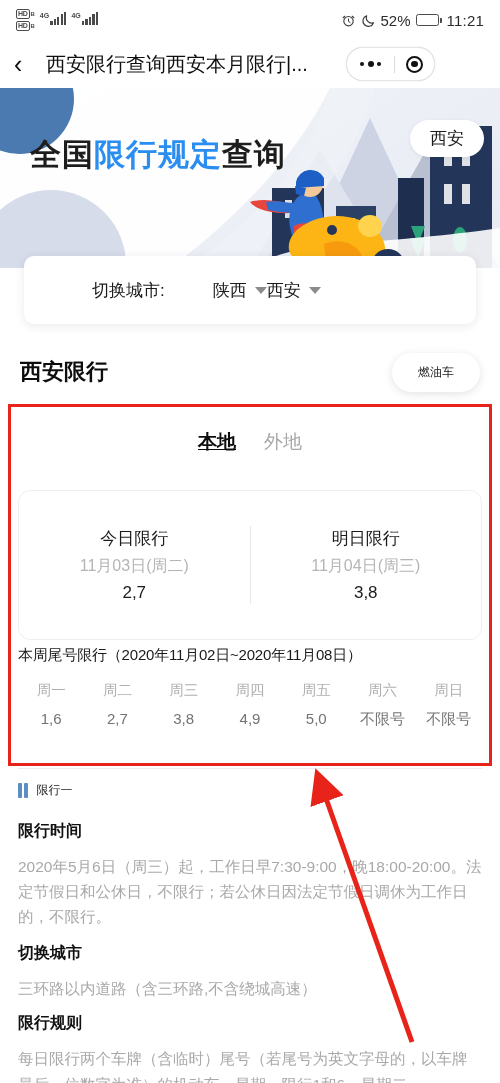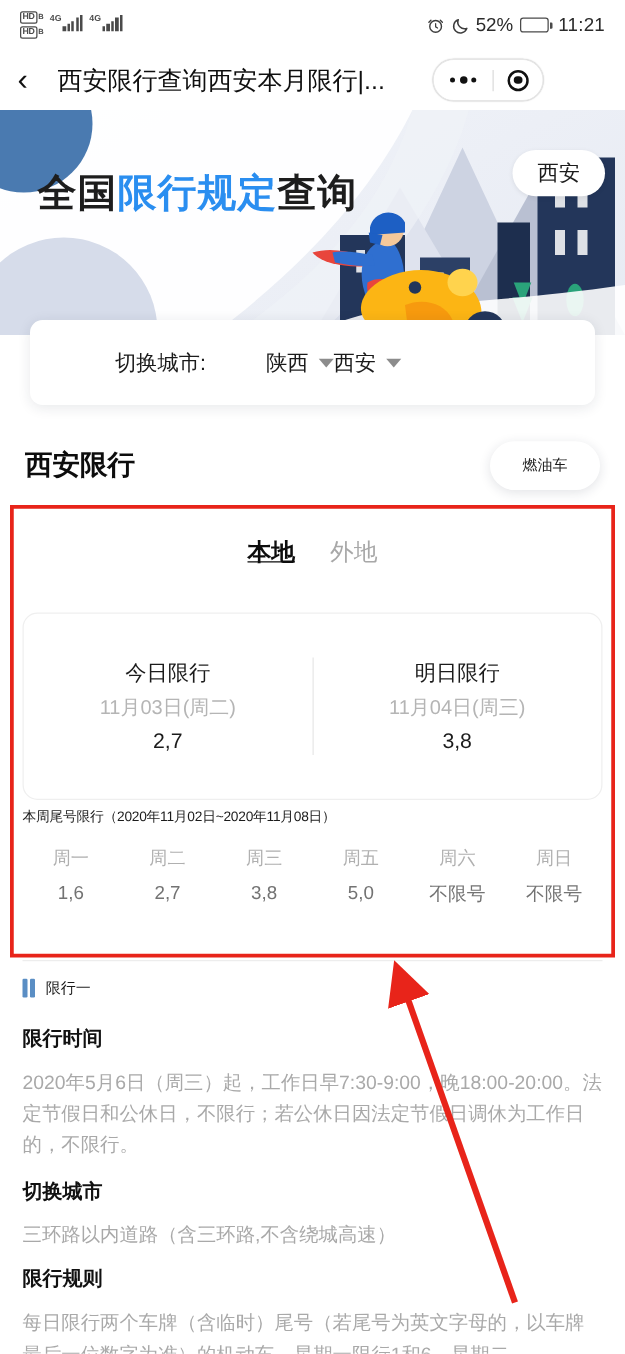--- a/index.html
+++ b/index.html
@@ -150,21 +150,21 @@
              justify-content:center; gap:6px; }
   .td-sep { width:1px; height:78px; background:#e8e8e8; align-self:center; }
   .td-t { font-size:17px; color:#1b1b1b; }
   .td-d { font-size:16px; color:#b5b5b5; }
   .td-n { font-size:17px; color:#1b1b1b; }
 
   
   .week {
     position:absolute; top:646px; left:18px; width:464px;
   }
-  .wk-title { font-size:11px; color:#1b1b1b; margin-bottom:16px; letter-spacing:-0.2px;}
+  .wk-title { font-size:15px; color:#1b1b1b; margin-bottom:16px; letter-spacing:-0.2px;}
   .wk-grid { display:flex; }
   .wk-col { flex:1; display:flex; flex-direction:column; align-items:center; gap:10px;}
   .wk-day { font-size:14.5px; color:#b0b0b0; }
   .wk-val { font-size:15px; color:#737373; }
 
   .hr-line { position:absolute; left:18px; top:768px; width:464px; height:1px; background:#ededed;}
 
   
   .article { position:absolute; top:782px; left:18px; width:464px; }
   .blk-head { display:flex; align-items:center; gap:9px; margin-bottom:22px;}
@@ -358,20 +358,24 @@
       </div>
       <div class="wk-col">
         <span class="wk-day">周二</span>
         <span class="wk-val">2,7</span>
       </div>
       <div class="wk-col">
         <span class="wk-day">周三</span>
         <span class="wk-val">3,8</span>
       </div>
       <div class="wk-col">
+        <span class="wk-day">周四</span>
+        <span class="wk-val">4,9</span>
+      </div>
+      <div class="wk-col">
         <span class="wk-day">周五</span>
         <span class="wk-val">5,0</span>
       </div>
       <div class="wk-col">
         <span class="wk-day">周六</span>
         <span class="wk-val">不限号</span>
       </div>
       <div class="wk-col">
         <span class="wk-day">周日</span>
         <span class="wk-val">不限号</span>

